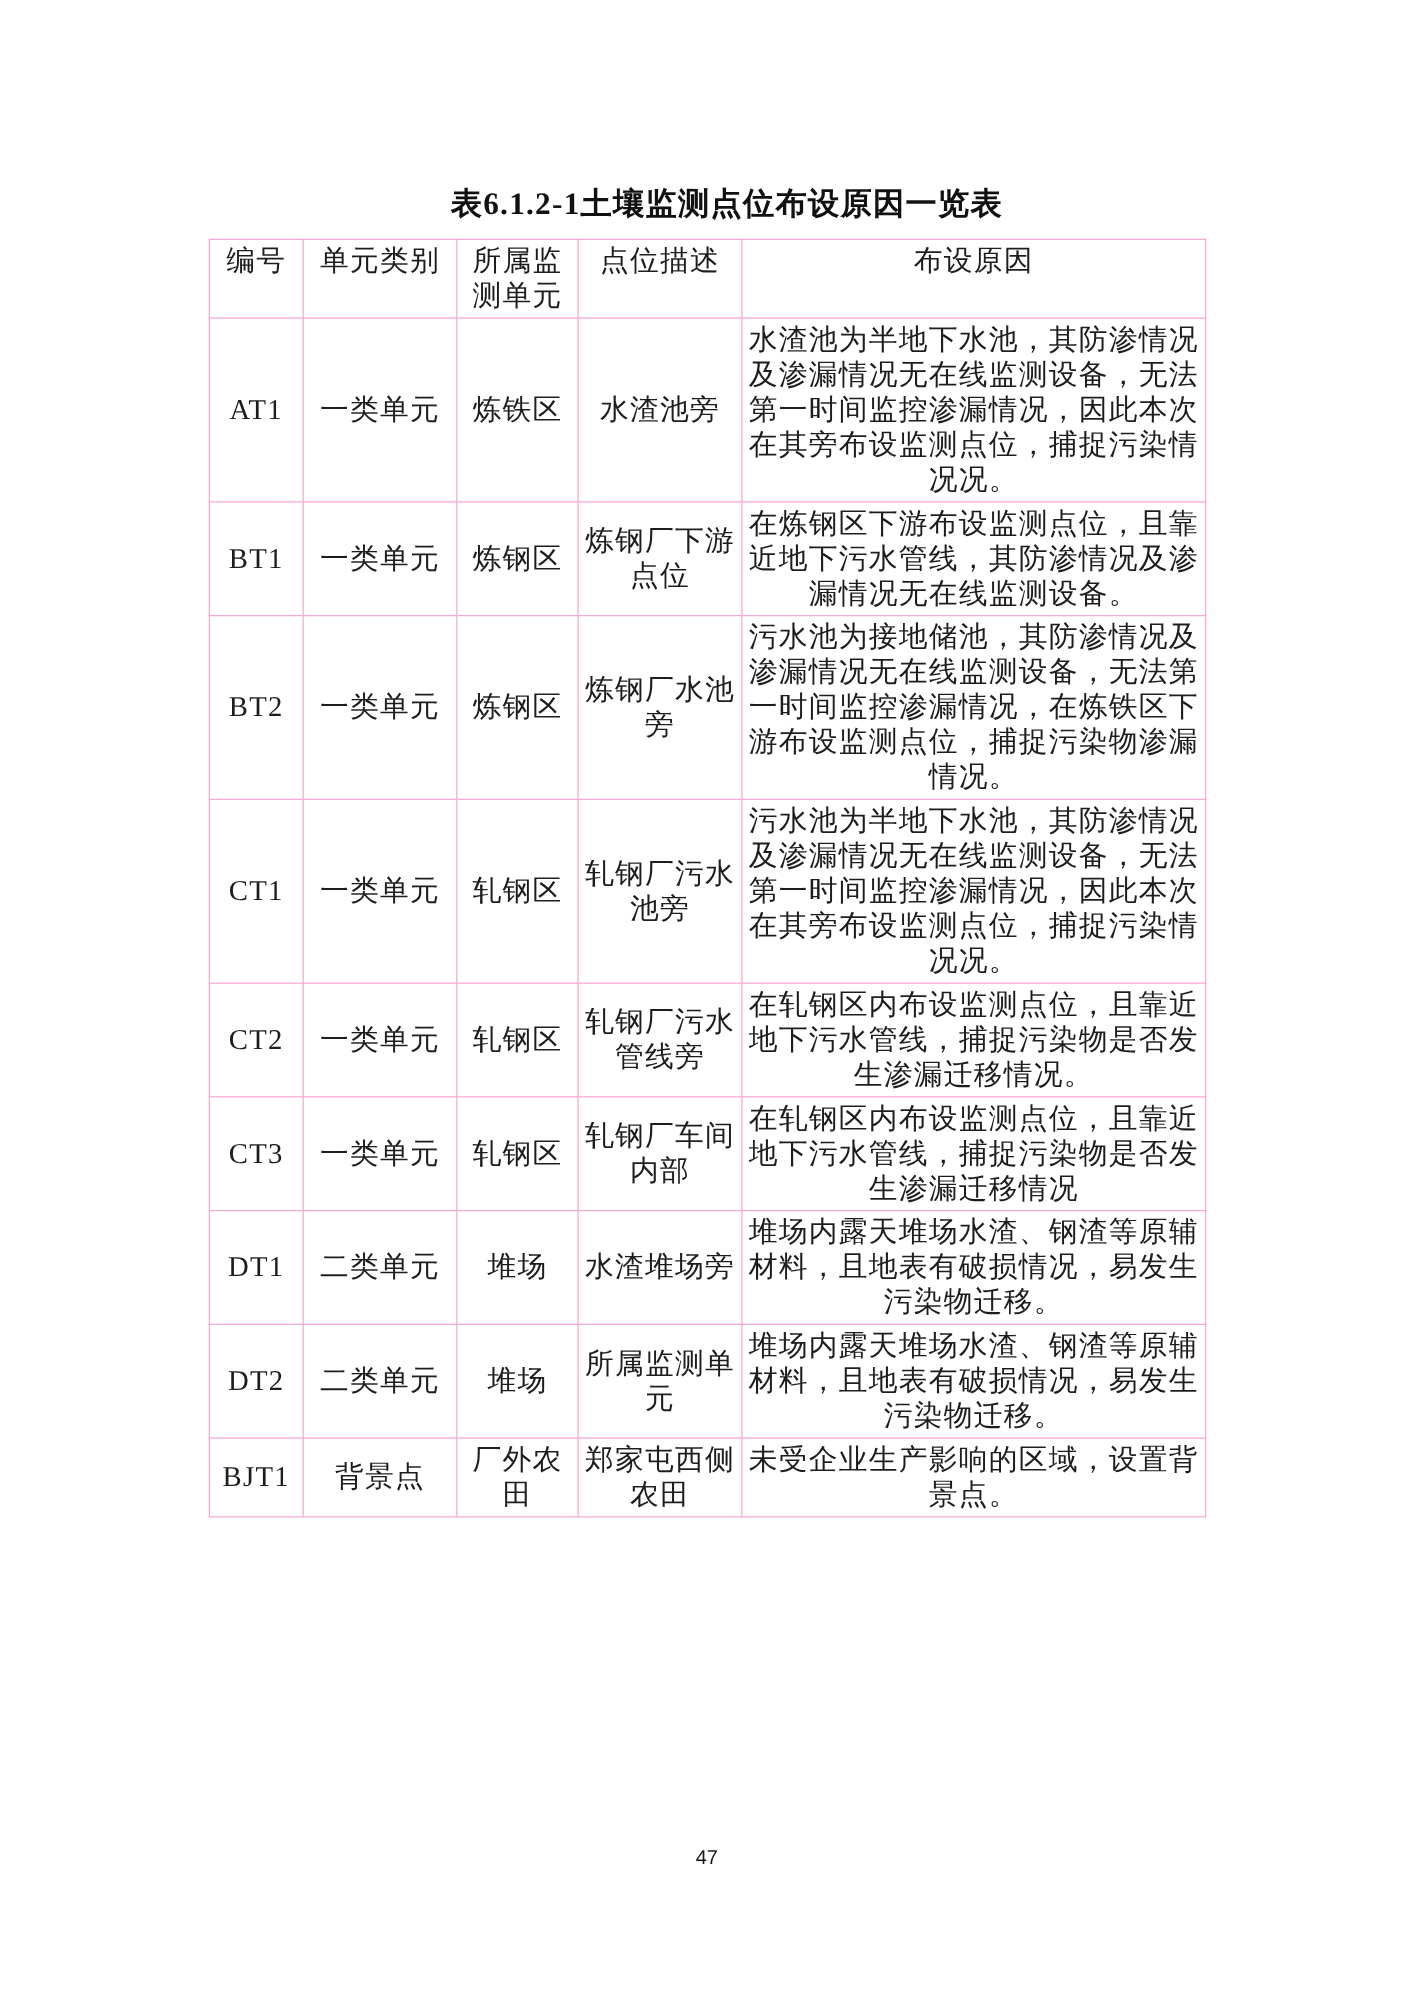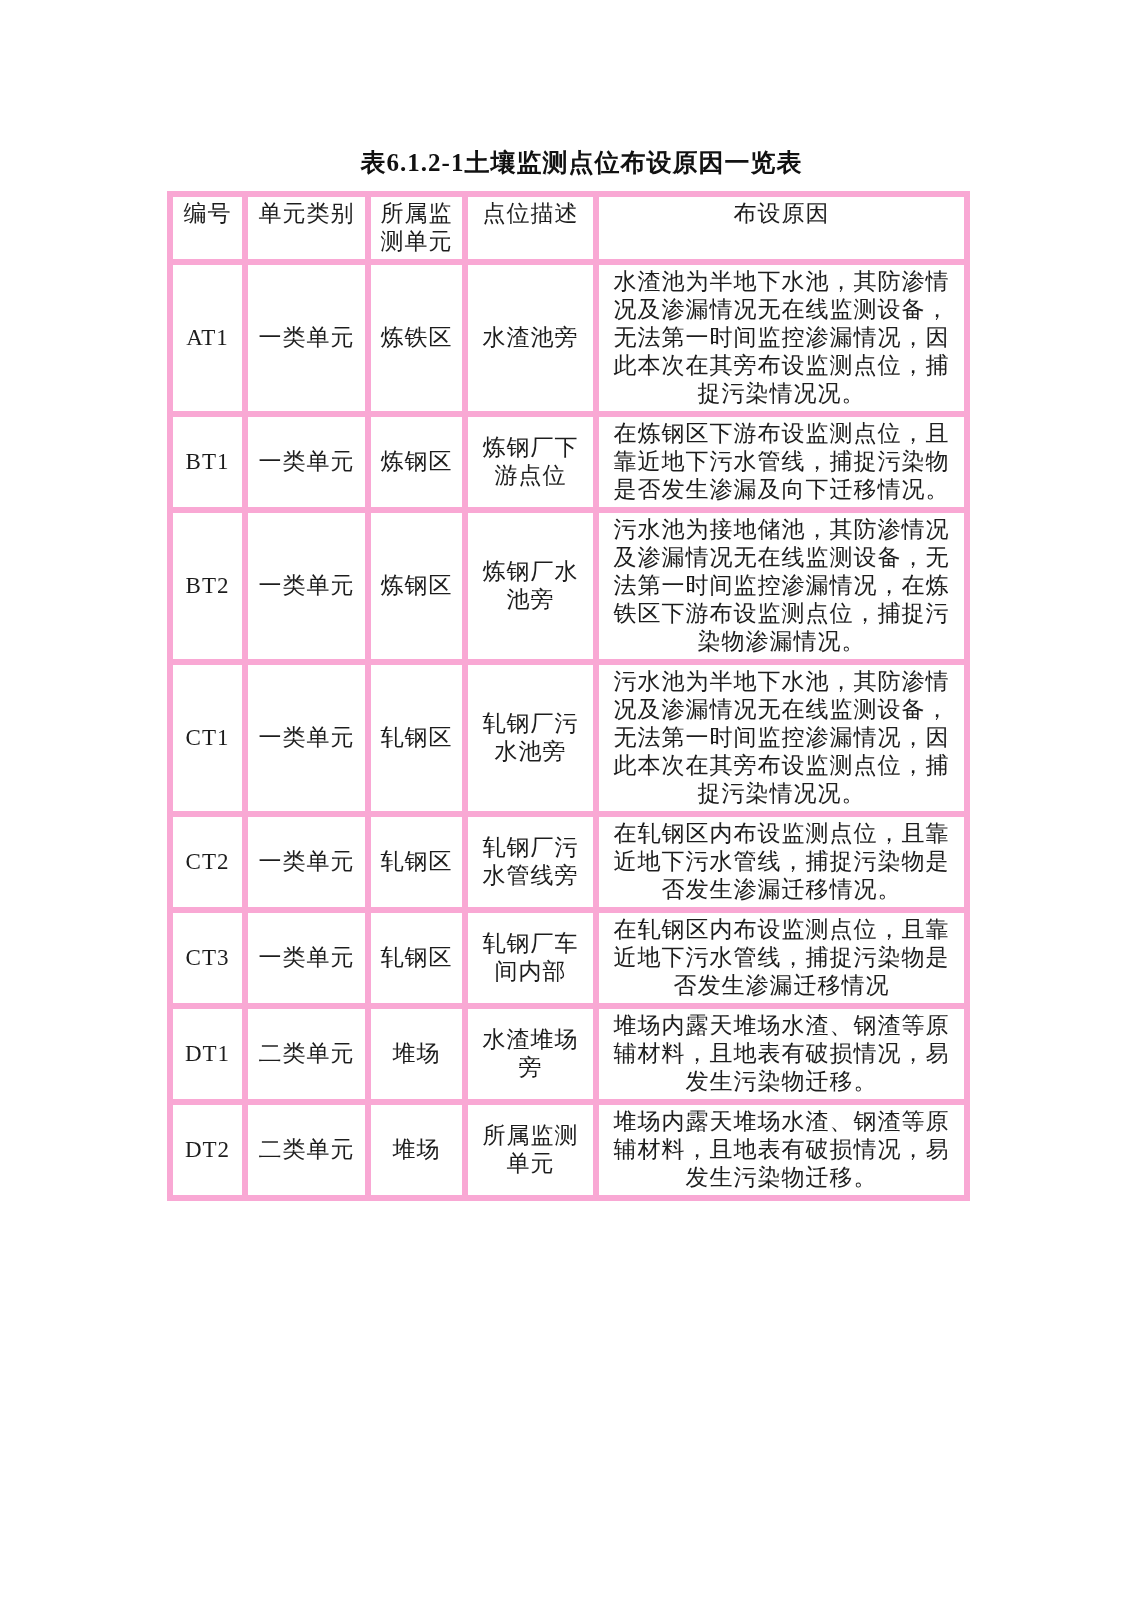--- a/index.html
+++ b/index.html
@@ -35,21 +35,21 @@
   table.reasons {
     position: absolute;
     top: 191px;
     left: 167px;
     width: 797px;
     border-collapse: collapse;
     table-layout: fixed;
   }
   table.reasons th,
   table.reasons td {
-    border: 6px solid #f9a8d4;
+    border: 1px solid #f9a8d4;
     font-size: 23px;
     font-weight: normal;
     line-height: 28px;
     letter-spacing: 1px;
     text-align: center;
     padding: 3px 4px;
     overflow: hidden;
     word-break: break-all;
   }
   table.reasons th {
@@ -100,21 +100,21 @@
           <td>一类单元</td>
           <td>炼铁区</td>
           <td>水渣池旁</td>
           <td>水渣池为半地下水池，其防渗情况及渗漏情况无在线监测设备，无法第一时间监控渗漏情况，因此本次在其旁布设监测点位，捕捉污染情况况。</td>
         </tr>
         <tr>
           <td>BT1</td>
           <td>一类单元</td>
           <td>炼钢区</td>
           <td>炼钢厂下游点位</td>
-          <td>在炼钢区下游布设监测点位，且靠近地下污水管线，捕捉污染物是否发生渗漏及向下迁移情况。</td>
+          <td>在炼钢区下游布设监测点位，且靠近地下污水管线，其防渗情况及渗漏情况无在线监测设备。</td>
         </tr>
         <tr>
           <td>BT2</td>
           <td>一类单元</td>
           <td>炼钢区</td>
           <td>炼钢厂水池旁</td>
           <td>污水池为接地储池，其防渗情况及渗漏情况无在线监测设备，无法第一时间监控渗漏情况，在炼铁区下游布设监测点位，捕捉污染物渗漏情况。</td>
         </tr>
         <tr>
           <td>CT1</td>
@@ -144,17 +144,25 @@
           <td>水渣堆场旁</td>
           <td>堆场内露天堆场水渣、钢渣等原辅材料，且地表有破损情况，易发生污染物迁移。</td>
         </tr>
         <tr>
           <td>DT2</td>
           <td>二类单元</td>
           <td>堆场</td>
           <td>所属监测单元</td>
           <td>堆场内露天堆场水渣、钢渣等原辅材料，且地表有破损情况，易发生污染物迁移。</td>
         </tr>
+        <tr>
+          <td>BJT1</td>
+          <td>背景点</td>
+          <td>厂外农田</td>
+          <td>郑家屯西侧农田</td>
+          <td>未受企业生产影响的区域，设置背景点。</td>
+        </tr>
       </tbody>
   </table>
 
+  <div class="page-number">47</div>
 
 </div>
 
 </body></html>

